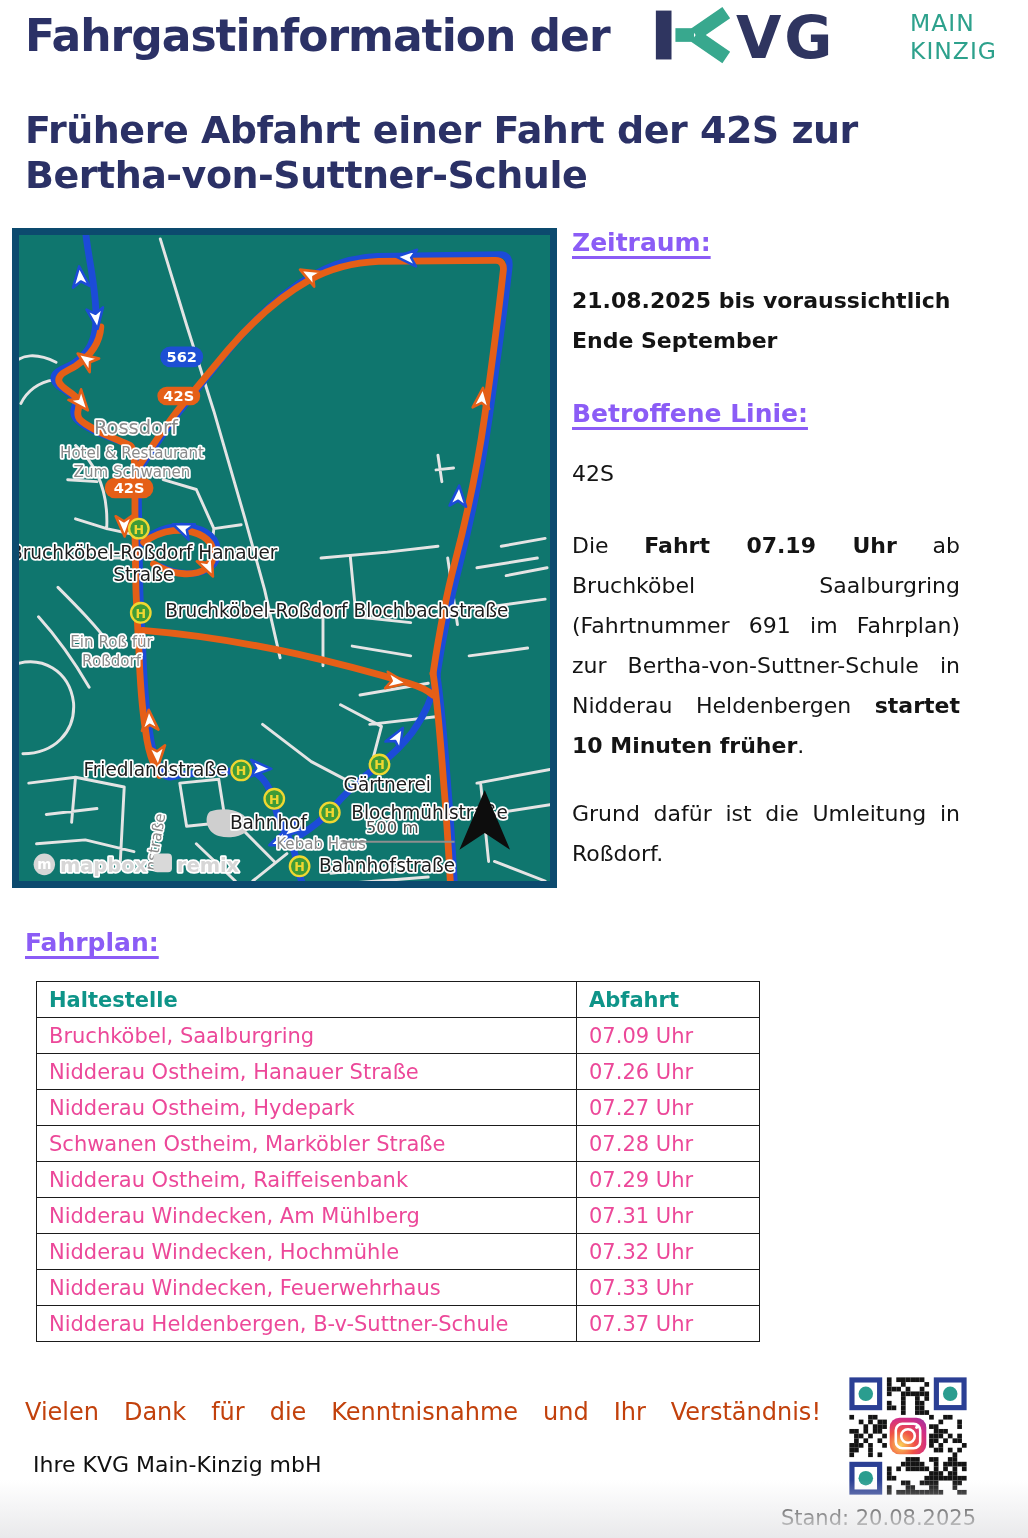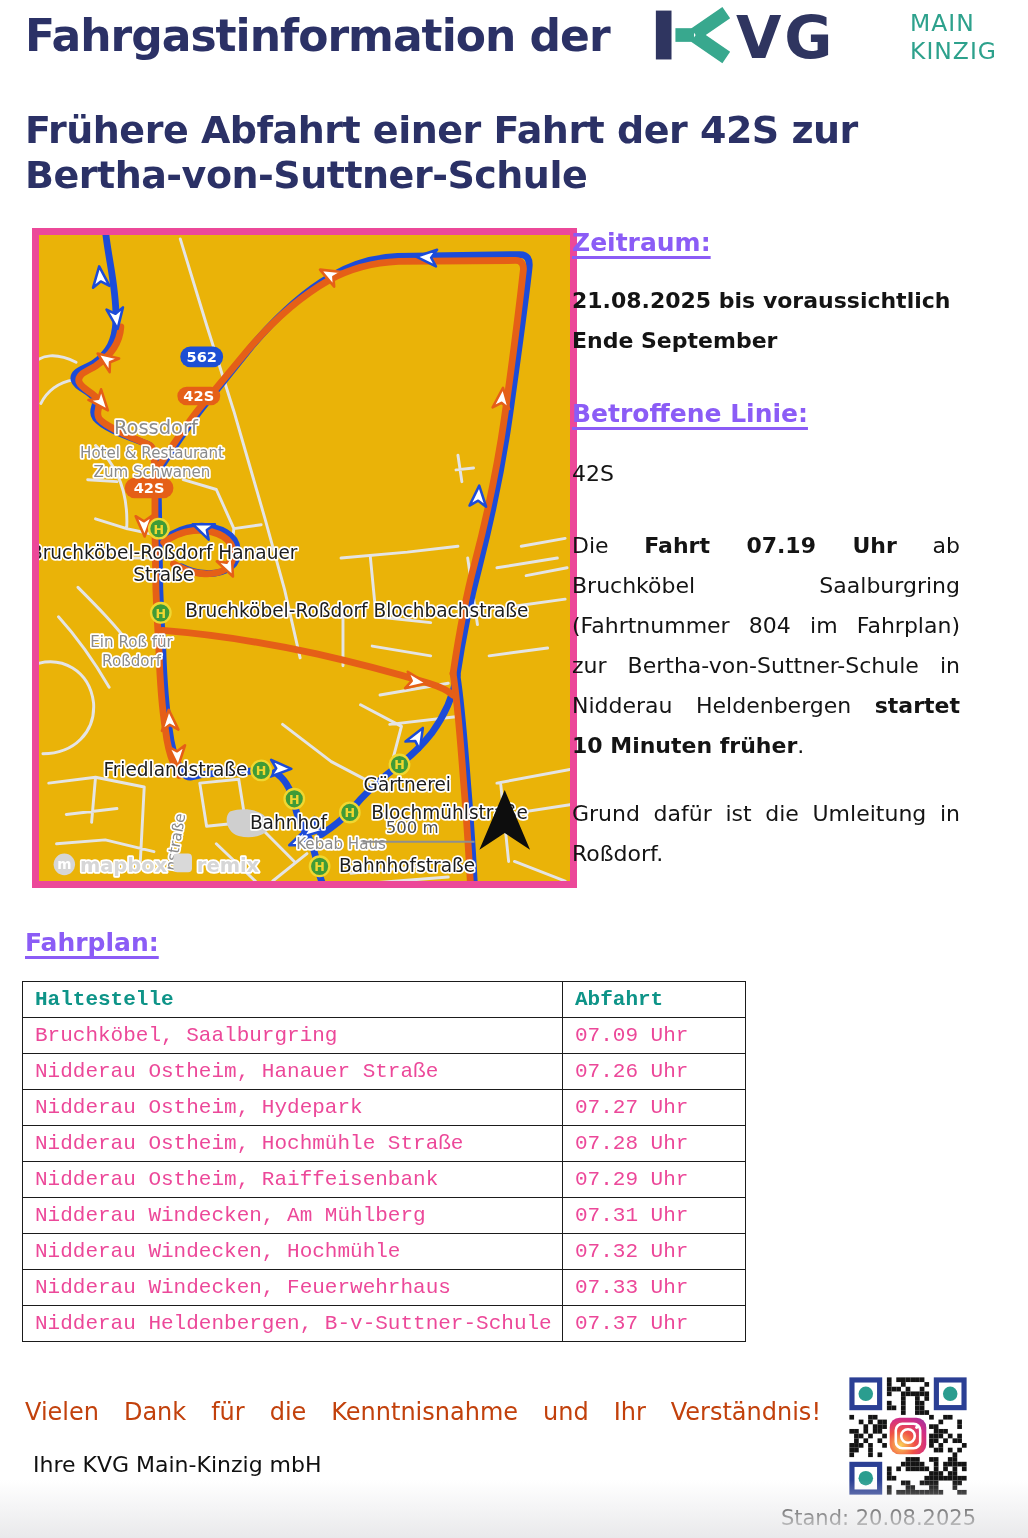--- a/index.html
+++ b/index.html
@@ -12,38 +12,38 @@
     position:absolute;left:25px;top:10px;margin:0;
     font-size:44px;font-weight:700;letter-spacing:-1px;color:#2b3166;
   }
   .logo{position:absolute;left:650px;top:4px;}
   .doc-title{
     position:absolute;left:25px;top:108px;margin:0;width:860px;
     font-size:38px;font-weight:700;line-height:45px;letter-spacing:-0.5px;color:#2b3166;
   }
   .map-frame{
     position:absolute;left:12px;top:228px;width:545px;height:660px;
-    border:7px solid #ec4899;box-sizing:border-box;background:#eab308;margin-left:20px;
+    border:7px solid #0c4a6e;box-sizing:border-box;background:#0f766e;
   }
   .map-frame svg{display:block;}
   .info-col{position:absolute;left:572px;top:228px;width:388px;}
   .sec-heading{
     margin:0;font-size:25px;font-weight:700;color:#8b5cf6;
     text-decoration:underline;text-decoration-thickness:3px;text-underline-offset:5px;
   }
   .info-col p{margin:0;font-size:22px;line-height:40px;color:#141414;}
   .p-zeitraum{margin-top:24px !important;font-weight:bold;}
   .h-linie{margin-top:38px !important;}
   .p-linie{margin-top:26px !important;}
   .p-trip{margin-top:32px !important;text-align:justify;}
   .p-grund{margin-top:28px !important;text-align:justify;}
   .fahrplan-heading{position:absolute;left:25px;top:928px;}
   table.fahrplan{
-    position:absolute;left:22px;top:981px;width:697px;
-    border-collapse:collapse;table-layout:fixed;font-family:Liberation Mono, monospace;
+    position:absolute;left:36px;top:981px;width:697px;
+    border-collapse:collapse;table-layout:fixed;
   }
   table.fahrplan th,table.fahrplan td{
     border:1.6px solid #1b1b1b;height:35px;padding:0 0 0 12px;
     font-size:21px;text-align:left;vertical-align:middle;white-space:nowrap;overflow:hidden;
   }
   table.fahrplan th{color:#0e9488;font-weight:700;}
   table.fahrplan td{color:#ec4899;font-weight:400;}
   .col-stop{width:527px;}
   .col-time{width:170px;}
   .footer-thanks{
@@ -252,21 +252,21 @@
         <text class="maplabel lbl-attr" x="162" y="651">remix</text>
       </g>
     </svg>
   </div>
 
   <div class="info-col">
     <h3 class="sec-heading">Zeitraum:</h3>
     <p class="p-zeitraum">21.08.2025 bis voraussichtlich Ende September</p>
     <h3 class="sec-heading h-linie">Betroffene Linie:</h3>
     <p class="p-linie">42S</p>
-    <p class="p-trip"><span>Die </span><b>Fahrt 07.19 Uhr</b><span> ab Bruchköbel Saalburgring (Fahrtnummer 804 im Fahrplan) zur Bertha-von-Suttner-Schule in Nidderau Heldenbergen </span><b>startet 10 Minuten früher</b><span>.</span></p>
+    <p class="p-trip"><span>Die </span><b>Fahrt 07.19 Uhr</b><span> ab Bruchköbel Saalburgring (Fahrtnummer 691 im Fahrplan) zur Bertha-von-Suttner-Schule in Nidderau Heldenbergen </span><b>startet 10 Minuten früher</b><span>.</span></p>
     <p class="p-grund">Grund dafür ist die Umleitung in Roßdorf.</p>
   </div>
 
   <h3 class="sec-heading fahrplan-heading">Fahrplan:</h3>
 
   <table class="fahrplan">
     <thead>
       <tr>
         <th class="col-stop">Haltestelle</th>
         <th class="col-time">Abfahrt</th>
@@ -279,21 +279,21 @@
         </tr>
         <tr>
           <td>Nidderau Ostheim, Hanauer Straße</td>
           <td>07.26 Uhr</td>
         </tr>
         <tr>
           <td>Nidderau Ostheim, Hydepark</td>
           <td>07.27 Uhr</td>
         </tr>
         <tr>
-          <td>Nidderau Ostheim, Hochmühle Straße</td>
+          <td>Schwanen Ostheim, Marköbler Straße</td>
           <td>07.28 Uhr</td>
         </tr>
         <tr>
           <td>Nidderau Ostheim, Raiffeisenbank</td>
           <td>07.29 Uhr</td>
         </tr>
         <tr>
           <td>Nidderau Windecken, Am Mühlberg</td>
           <td>07.31 Uhr</td>
         </tr>

